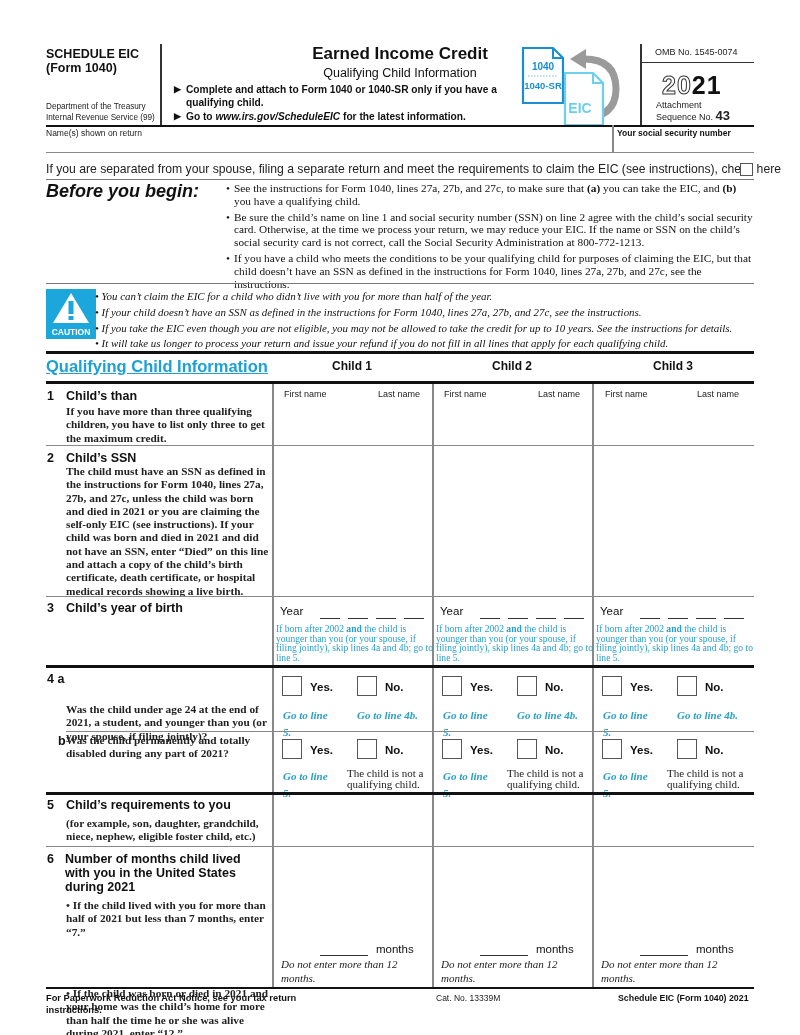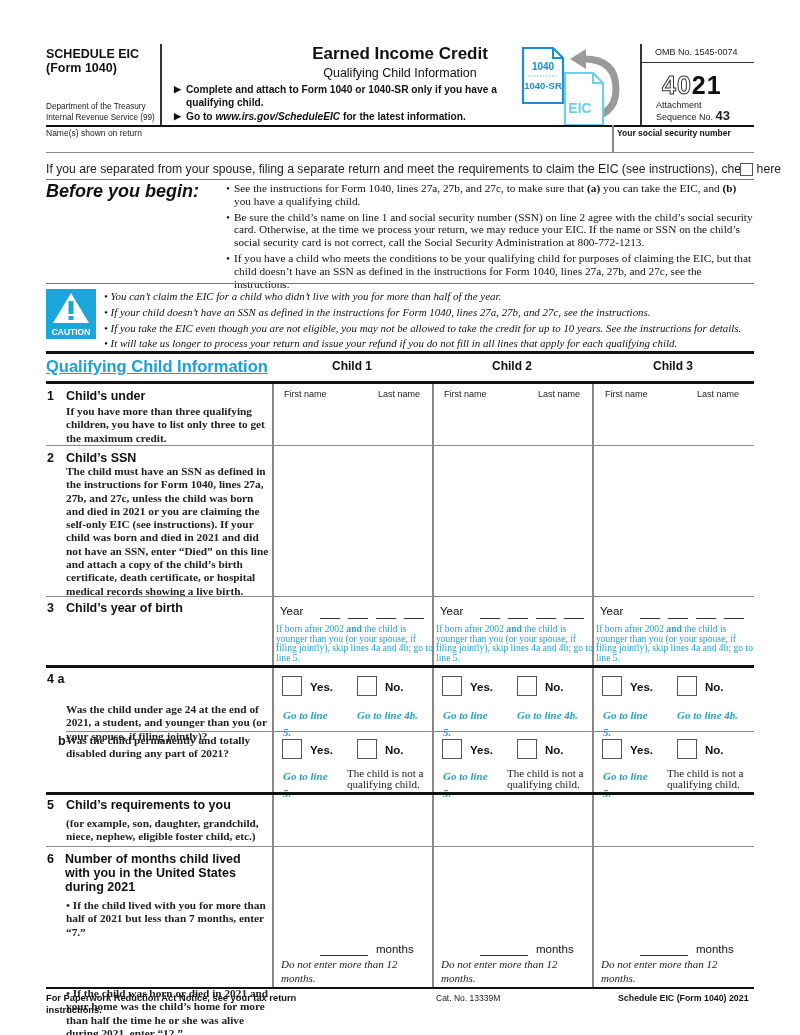--- a/index.html
+++ b/index.html
@@ -31,21 +31,21 @@
   .checkbox { position: absolute; border: 1px solid #555; background: #fff; }
 
   
   .byb-title { left: 46px; top: 181px; font-size: 18px; font-weight: bold; font-style: italic; }
   .byb-list { left: 226px; top: 182px; width: 530px; font-family: "Liberation Serif", serif; font-size: 11.3px; line-height: 12.8px; }
   .byb-list .item { display: flex; margin-bottom: 3px; }
   .byb-list .bullet { width: 8px; flex: none; }
 
   
   .caution-box { left: 46px; top: 289px; width: 50px; height: 50px; background: #1ca7dc; }
-  .caution-list { left: 104px; top: 289px; width: 660px; font-family: "Liberation Serif", serif; font-style: italic; font-size: 10.9px; line-height: 15.8px; }
+  .caution-list { left: 95px; top: 289px; width: 660px; font-family: "Liberation Serif", serif; font-style: italic; font-size: 10.9px; line-height: 15.8px; }
 
   
   .qci-title { left: 46px; top: 357px; font-size: 16.5px; font-weight: bold; color: #1ca0d6; text-decoration: underline; }
   .child-head { top: 359px; font-size: 12px; font-weight: bold; text-align: center; }
 
   
   .line-num { font-size: 12.5px; font-weight: bold; }
   .line-title { font-size: 12.5px; font-weight: bold; line-height: 14px; }
   .line-desc { font-family: "Liberation Serif", serif; font-size: 11.3px; line-height: 13.3px; color: #222; font-weight: bold; }
   .col-label { font-size: 9px; color: #222; }
@@ -98,21 +98,21 @@
   <path d="M 75 28 L 75 38 L 85 38" fill="none" stroke="#6cd0ec" stroke-width="2"></path>
   <text x="25" y="25" text-anchor="middle" font-family="Liberation Sans, sans-serif" font-size="10" font-weight="bold" fill="#1a8fd0">1040</text>
   <line x1="10" y1="31" x2="40" y2="31" stroke="#1a8fd0" stroke-width="0.6" stroke-dasharray="1.5,1.5"></line>
   <text x="25" y="44" text-anchor="middle" font-family="Liberation Sans, sans-serif" font-size="9.5" font-weight="bold" fill="#1a8fd0">1040-SR</text>
   <text x="62" y="68" text-anchor="middle" font-family="Liberation Sans, sans-serif" font-size="14" font-weight="bold" fill="#6cd0ec">EIC</text>
 </svg>
 
 <div class="vline" style="left:640px; top:44px; height:81px; background:#333;"></div>
 <div class="abs omb">OMB No. 1545-0074</div>
 <div class="gline" style="left:641px; top:62px; width:113px; background:#333;"></div>
-<div class="abs year"><span class="outline">40</span><span>21</span></div>
+<div class="abs year"><span class="outline">20</span><span>21</span></div>
 <div class="abs attach">
   <div>Attachment</div>
   <div><span>Sequence No.</span> <b>43</b></div>
 </div>
 
 <div class="hline" style="left:46px; top:125px; width:708px; height:1.5px;"></div>
 
 <div class="abs name-label">Name(s) shown on return</div>
 <input class="abs" style="left: 46px; top: 138px; width: 565px; height: 13px; border: none; background: transparent; font-size: 10px;" value="">
 <div class="vline" style="left:612px; top:125px; height:27px;"></div>
@@ -161,21 +161,21 @@
 <div class="abs child-head" style="left:272px; width:160px;">Child 1</div>
 <div class="abs child-head" style="left:432px; width:160px;">Child 2</div>
 <div class="abs child-head" style="left:592px; width:162px;">Child 3</div>
 <div class="hline" style="left:46px; top:381px; width:708px; height:3px;"></div>
 
 <div class="vline" style="left:272px; top:384px; height:604px;"></div>
 <div class="vline" style="left:432px; top:384px; height:604px;"></div>
 <div class="vline" style="left:592px; top:384px; height:604px;"></div>
 
 <div class="abs line-num" style="left:47px; top:389px;">1</div>
-<div class="abs line-title" style="left:66px; top:389px;">Child’s under</div>
+<div class="abs line-title" style="left:66px; top:389px;">Child’s than</div>
 <div class="abs line-desc" style="left:66px; top:405px; width:204px;">If you have more than three qualifying children, you have to list only three to get the maximum credit.</div>
 
 <div class="abs col-label" style="left:284px; top:389px;">First name</div>
 <div class="abs col-label" style="left:378px; top:389px;">Last name</div>
 <div class="abs col-label" style="left:444px; top:389px;">First name</div>
 <div class="abs col-label" style="left:538px; top:389px;">Last name</div>
 <div class="abs col-label" style="left:605px; top:389px;">First name</div>
 <div class="abs col-label" style="left:697px; top:389px;">Last name</div>
 <input class="abs" style="left: 276px; top: 405px; width: 152px; height: 36px; border: none; background: transparent;">
 <input class="abs" style="left: 436px; top: 405px; width: 152px; height: 36px; border: none; background: transparent;">

